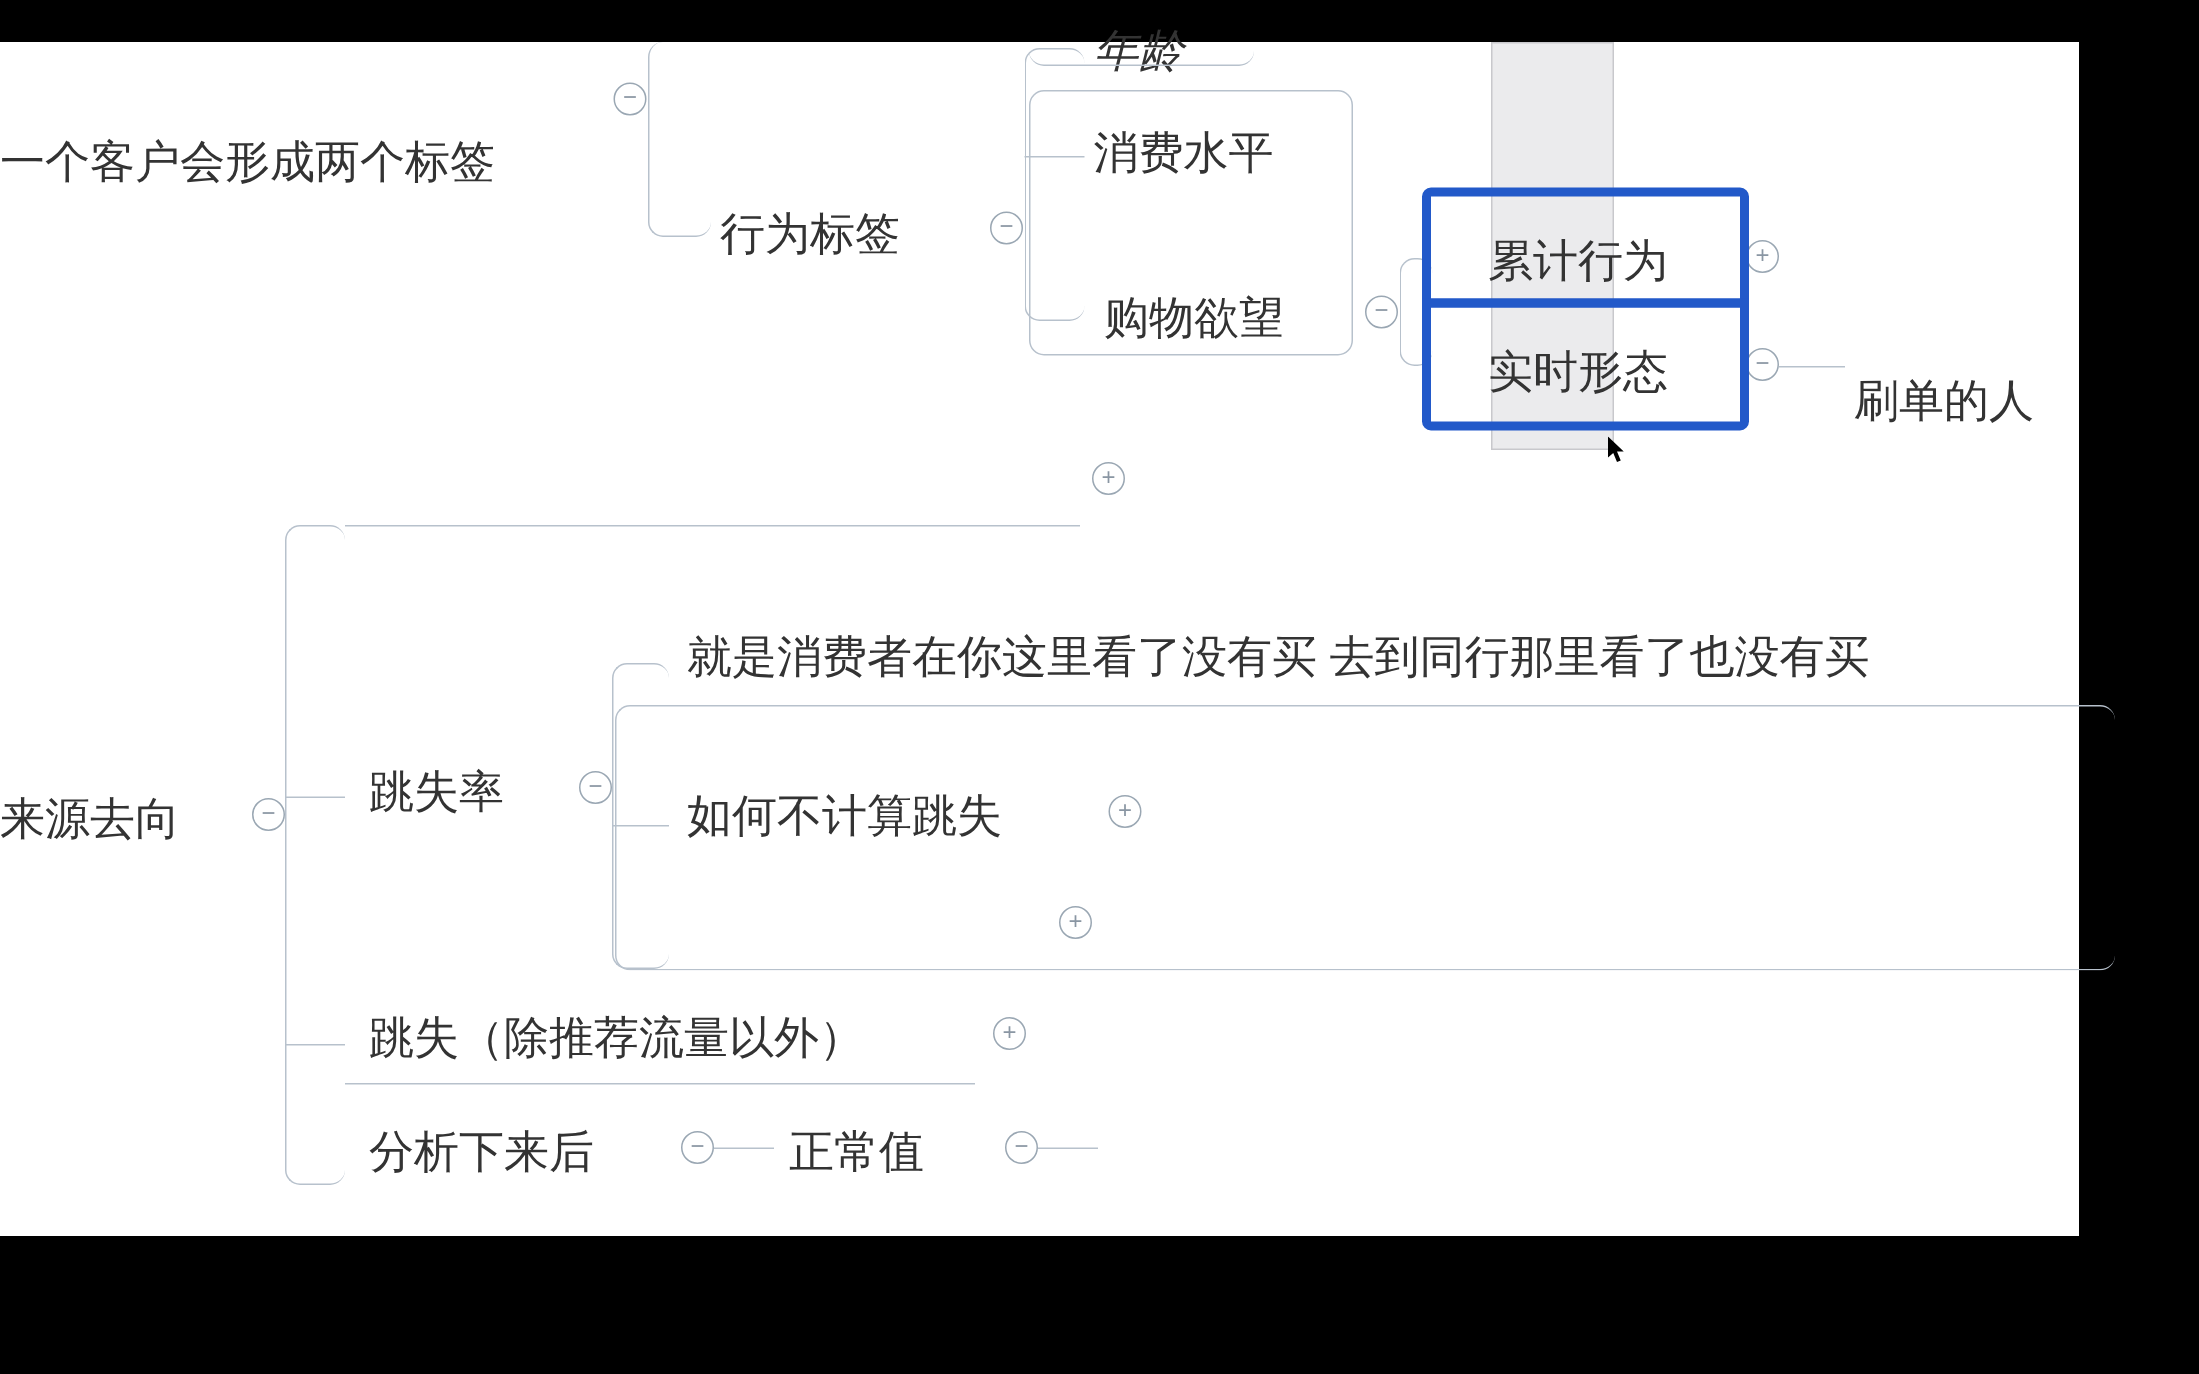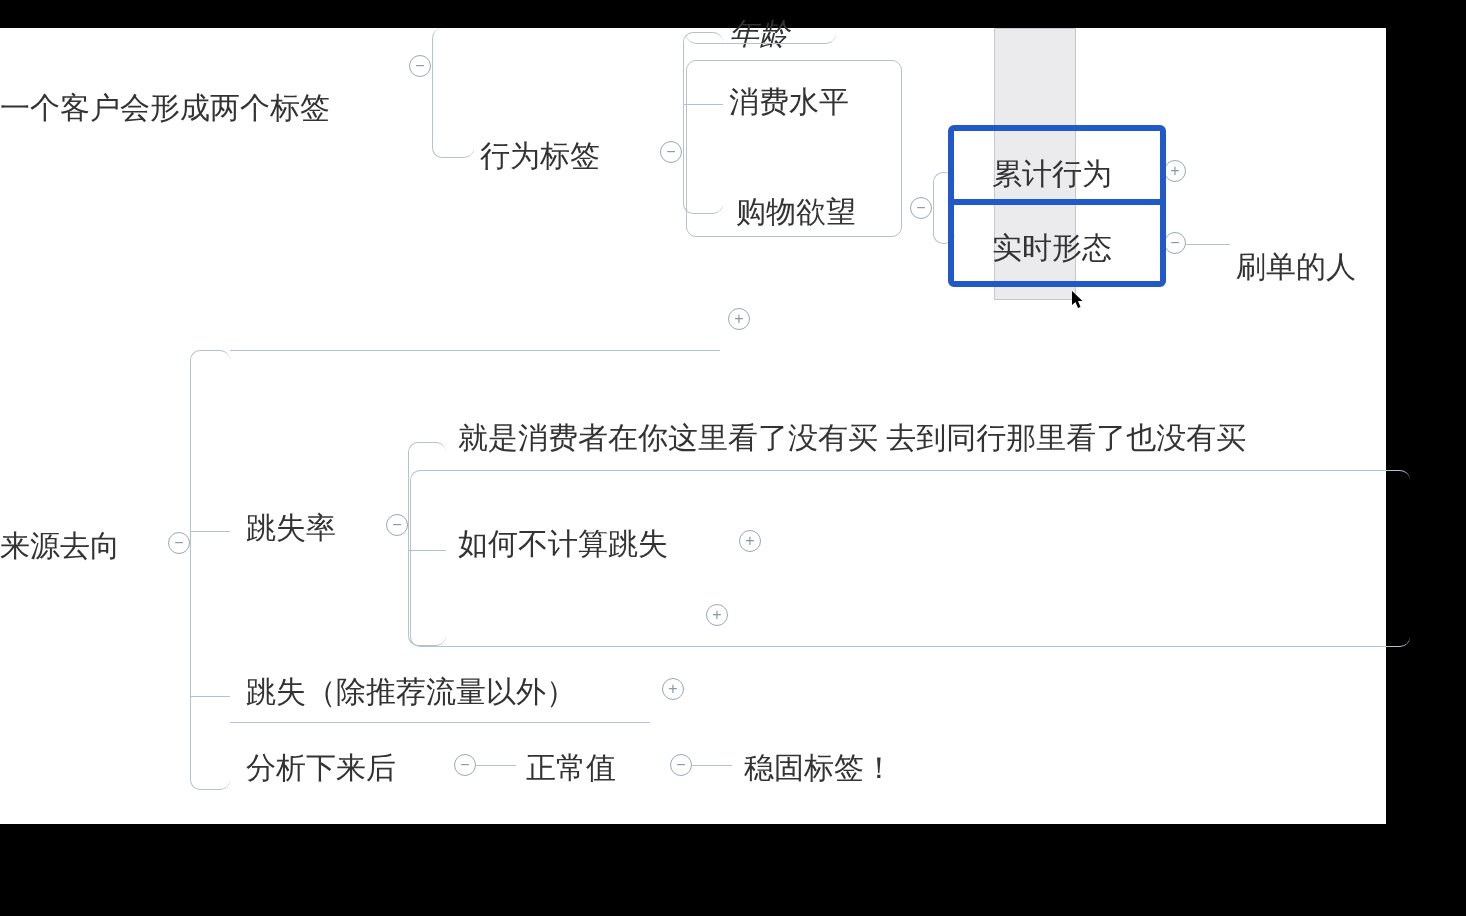--- a/index.html
+++ b/index.html
@@ -154,15 +154,14 @@
   <div class="line-h" style="left:230px; top:694px; width:420px;"></div>
 
   <div class="node" style="left:246px; top:720px;">分析下来后</div>
   <div class="toggle" data-sym="−" style="left:454px; top:726px;"></div>
   <div class="line-h" style="left:476px; top:737px; width:40px;"></div>
 
   <div class="node" style="left:526px; top:720px;">正常值</div>
   <div class="toggle" data-sym="−" style="left:670px; top:726px;"></div>
   <div class="line-h" style="left:692px; top:737px; width:40px;"></div>
 
-  <div class="node" style="left:744px; top:720px;">稳固标签！</div>
 
 </div>
 
 </body></html>

